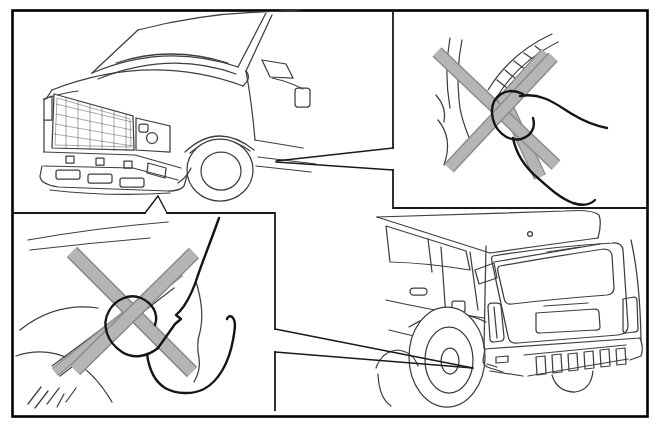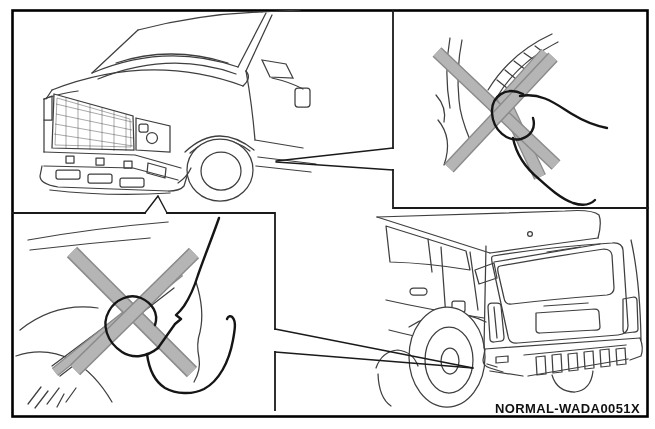--- a/index.html
+++ b/index.html
@@ -266,14 +266,13 @@
     <g>
       <path class="leader" d="M276,161 L393,148"></path>
       <path class="leader" d="M276,162 L393,170"></path>
     </g>
     <g>
       <path class="leader" d="M275,329 L473,368"></path>
       <path class="leader" d="M275,352 L473,368"></path>
     </g>
   </svg>
 
-  <div class="figure-code">NORMAL-WADA0051X</div>
 </div>
 
 </body></html>

